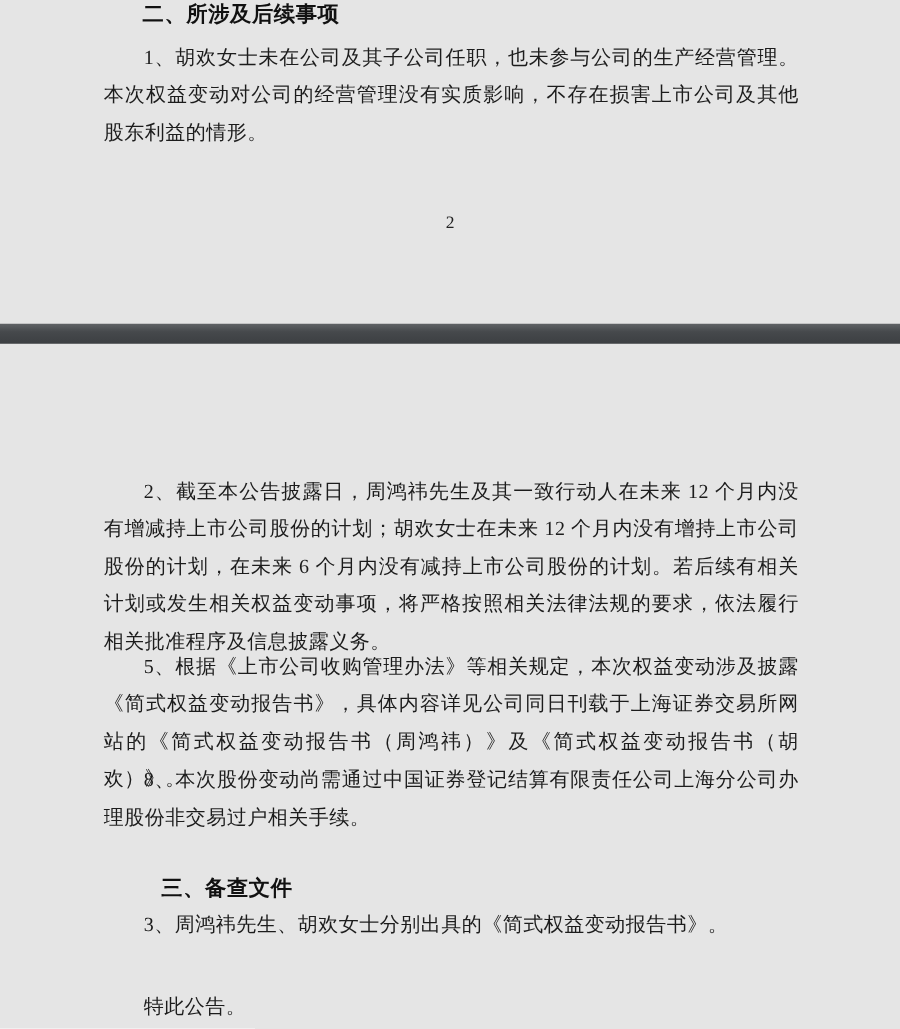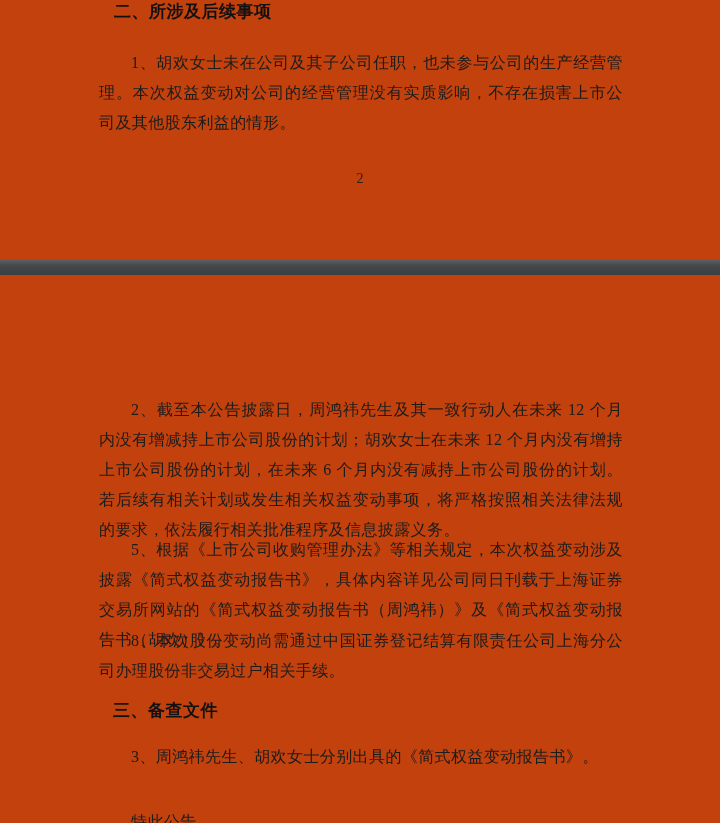--- a/index.html
+++ b/index.html
@@ -4,40 +4,40 @@
 <style>
   html, body {
     margin: 0;
     padding: 0;
     background: #ffffff;
   }
   .viewport {
     position: relative;
     width: 720px;
     height: 823px;
-    background: #c2410c;
+    background: #e5e5e5;
     overflow: hidden;
     font-family: "Liberation Serif", "DejaVu Serif", serif;
     color: #1c1c1c;
   }
   .doc-heading {
     position: absolute;
     margin: 0;
     font-size: 17px;
     line-height: 17px;
     font-weight: bold;
     color: #111111;
     letter-spacing: 0.5px;
     white-space: nowrap;
   }
   .para {
     position: absolute;
     left: 83px;
     right: 81px;
-    margin: 16px;
+    margin: 0;
     font-size: 16px;
     line-height: 30px;
     text-align: justify;
     text-indent: 2em;
     letter-spacing: 0.4px;
   }
   .page-number {
     position: absolute;
     top: 170px;
     left: 0;
@@ -53,21 +53,21 @@
     left: 0;
     width: 100%;
     height: 16px;
     background: linear-gradient(180deg, #606366 0%, #46494c 40%, #3c3f42 100%);
   }
   #heading-2 { top: 3px; left: 114px; }
   #paragraph-1 { top: 32px; }
   #paragraph-2 { top: 379px; }
   #paragraph-3 { top: 519px; }
   #paragraph-4 { top: 610px; }
-  #heading-3 { top: 702px; left: 113px; }
+  #heading-3 { top: 702px; left: 129px; }
   #paragraph-5 { top: 726px; }
   #closing { top: 791px; }
 </style>
 </head>
 <body>
 
 <div class="viewport">
 
   <section>
     <h2 id="heading-2" class="doc-heading">二、所涉及后续事项</h2>

